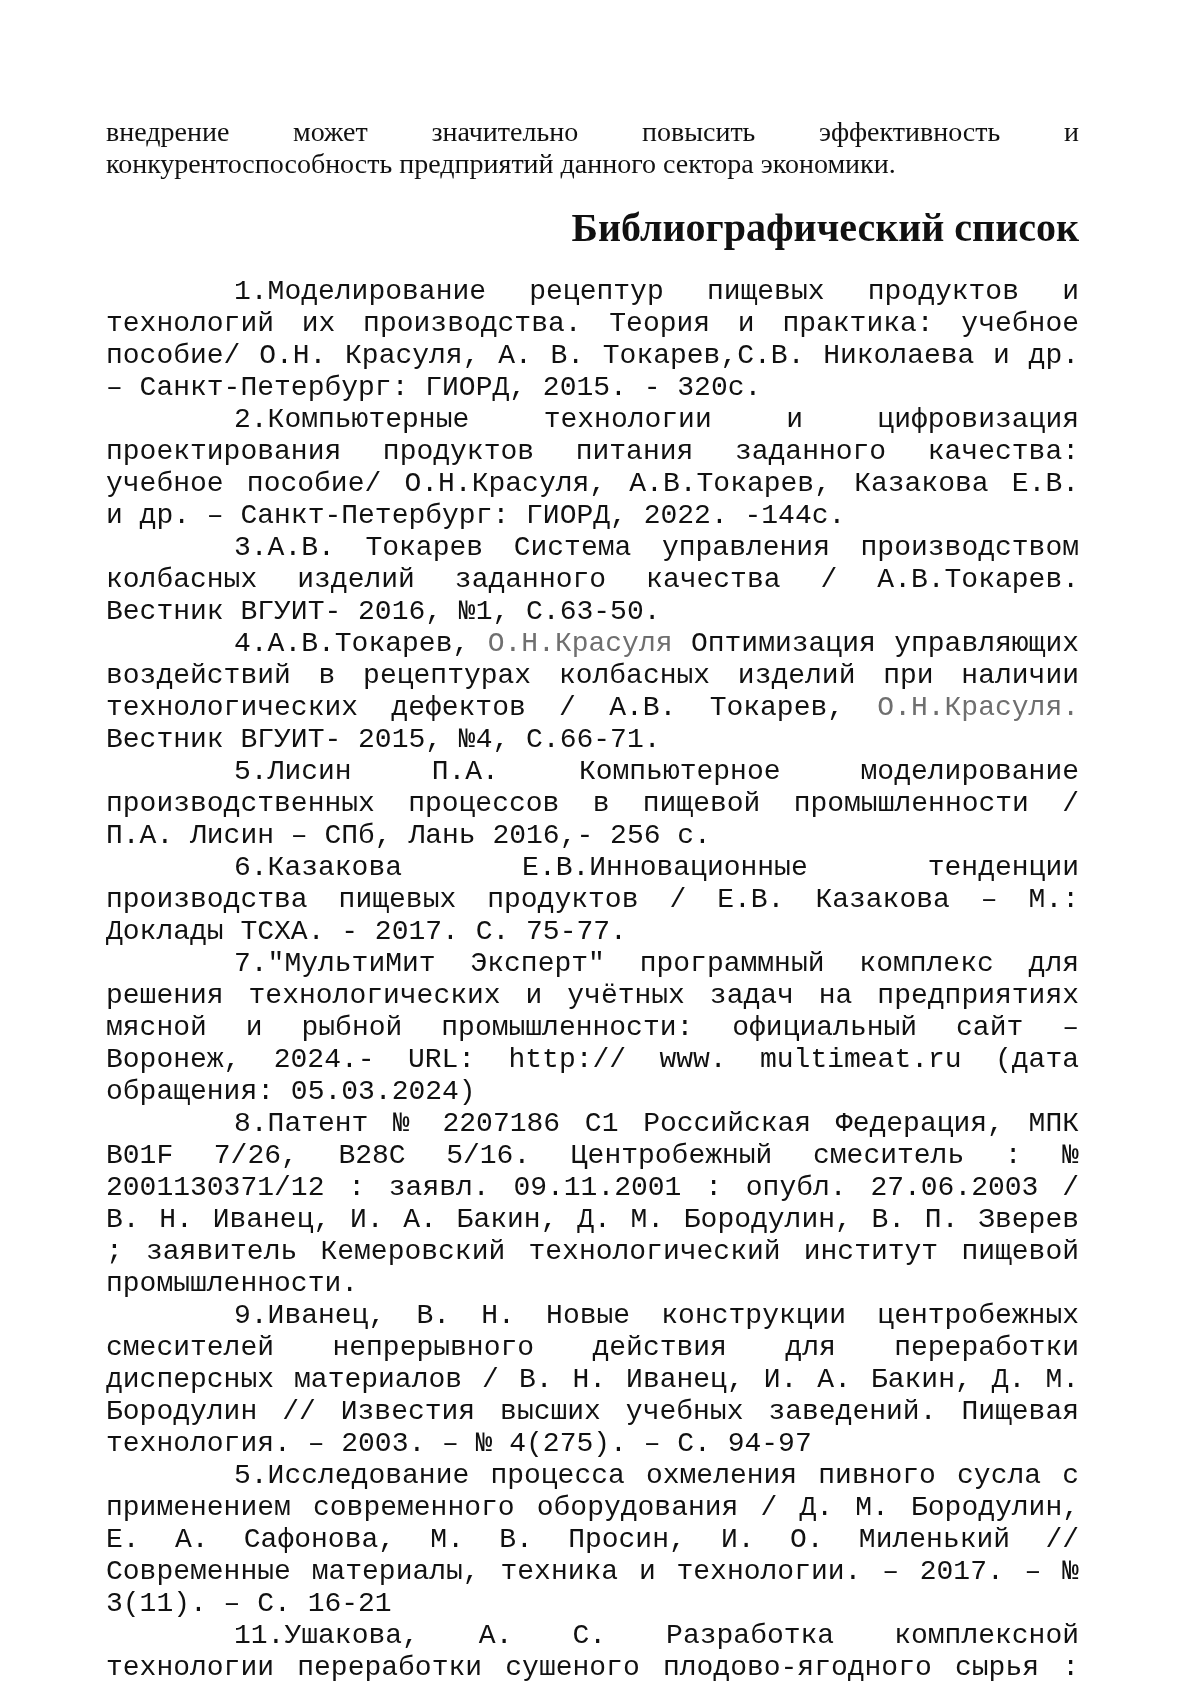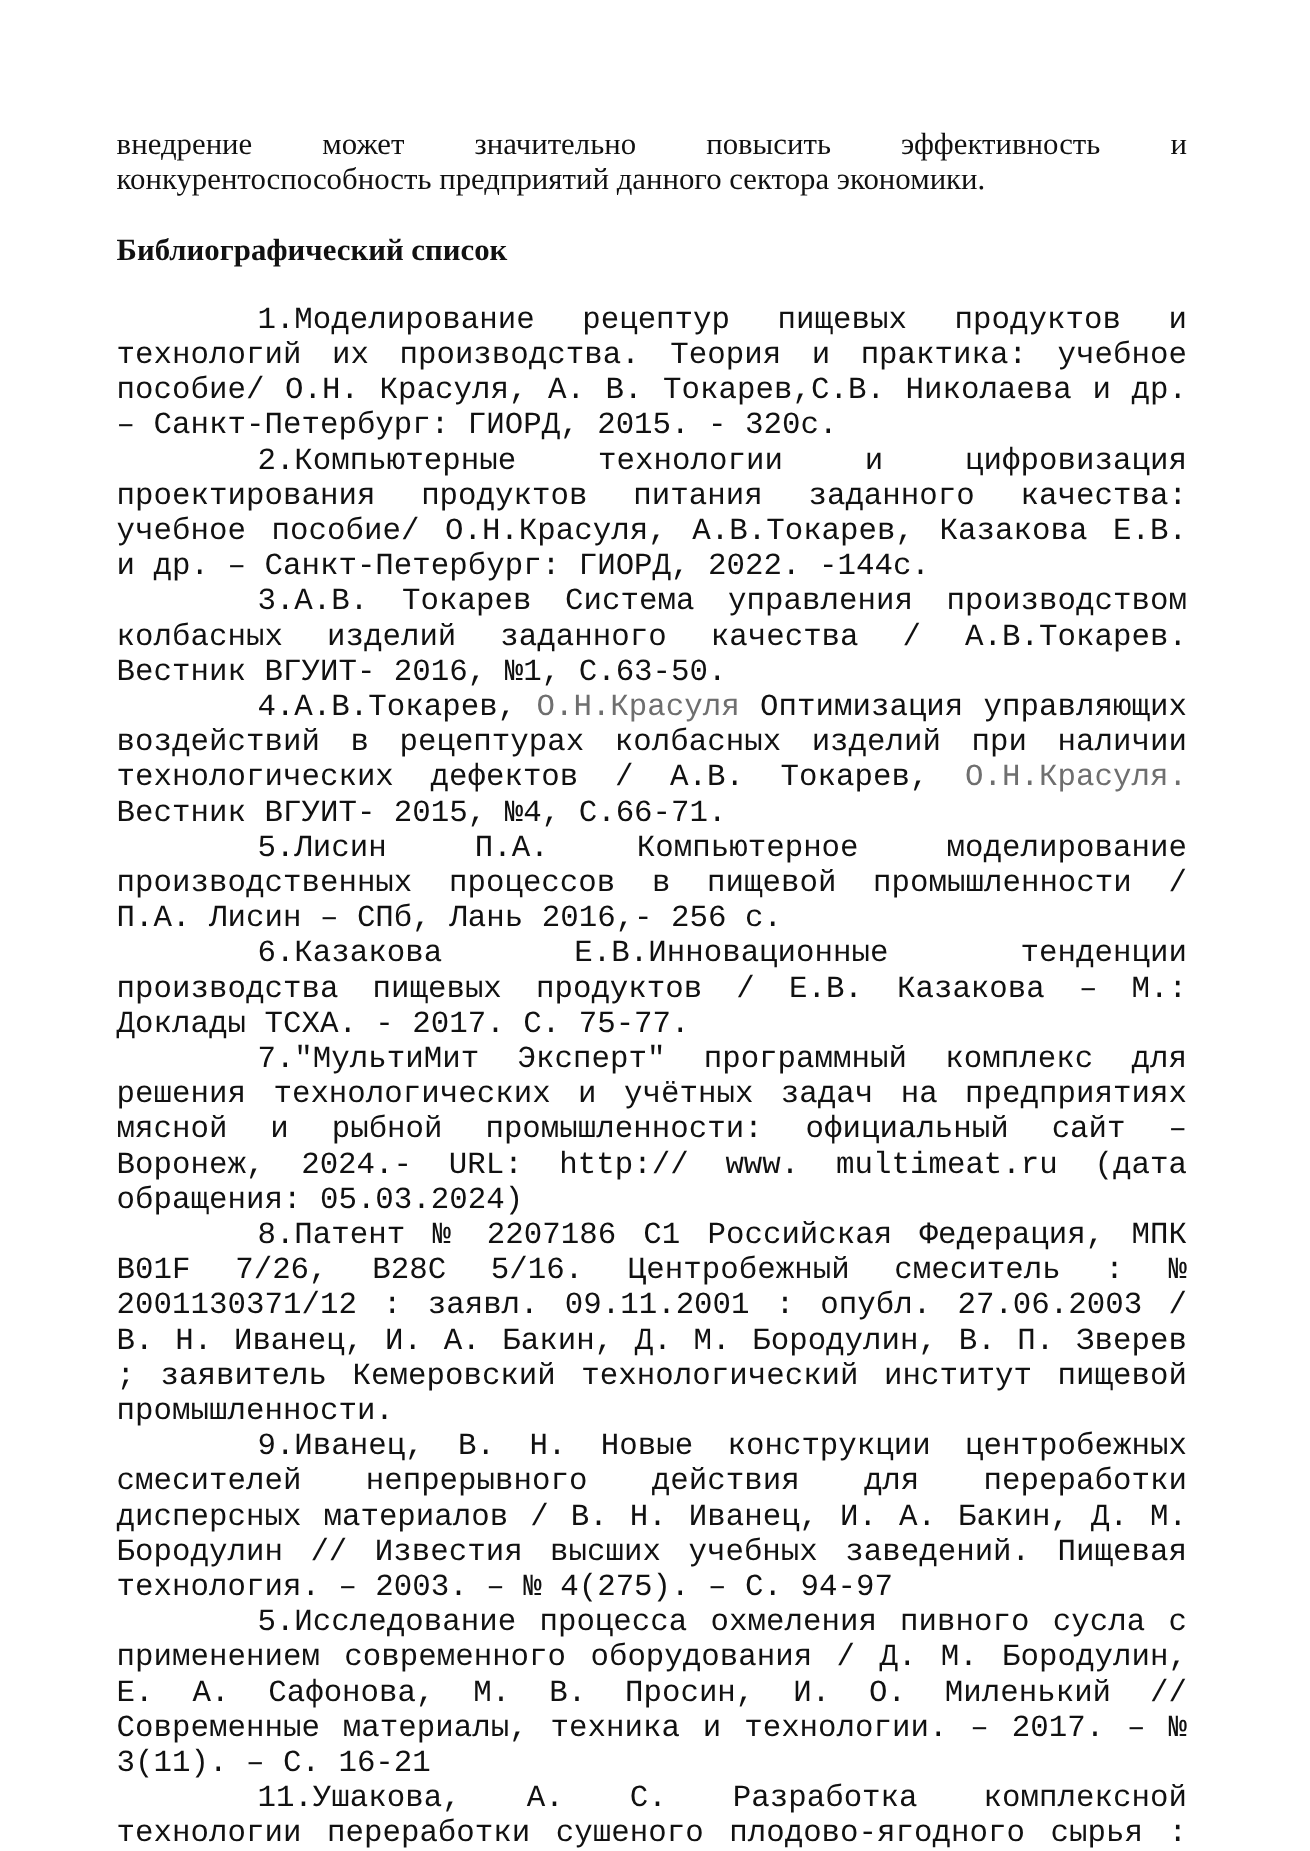--- a/index.html
+++ b/index.html
@@ -26,24 +26,24 @@
     .body-text {
       margin: 0;
       text-align: justify;
       text-indent: 64px;
     }
     .no-indent {
       text-indent: 0;
     }
     .section-heading {
       margin: 32px 0;
-      font-size: 28px;
+      font-size: 40px;
       line-height: 32px;
       font-weight: bold;
-      text-align: left;
+      text-align: right;
       text-indent: 0;
     }
     .bib-list {
       margin: 0;
       padding: 0;
       font-family: Liberation Mono, monospace;
     }
     .bib-item .num {
       display: inline-block;
       min-width: 44px;

